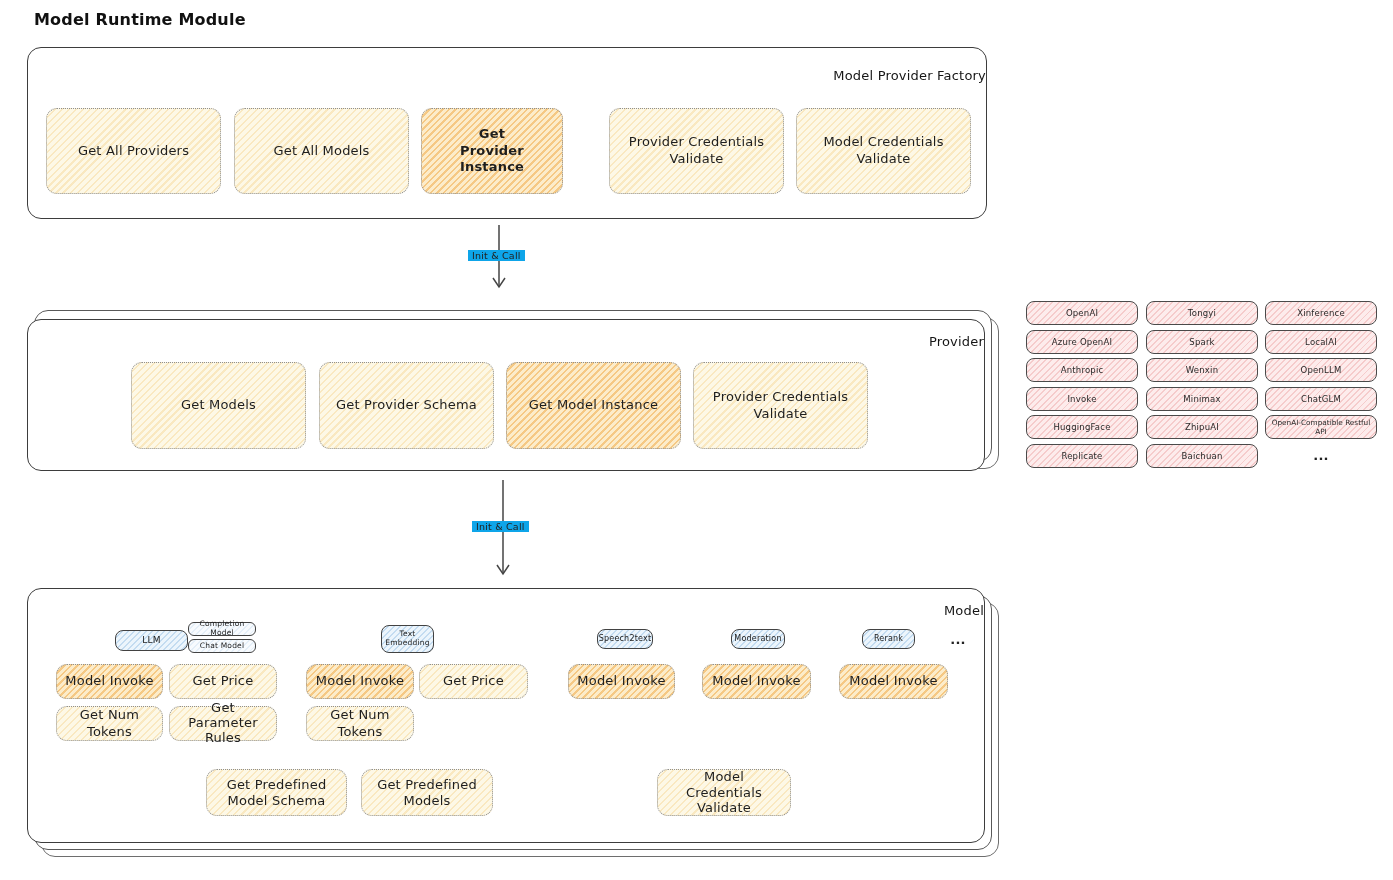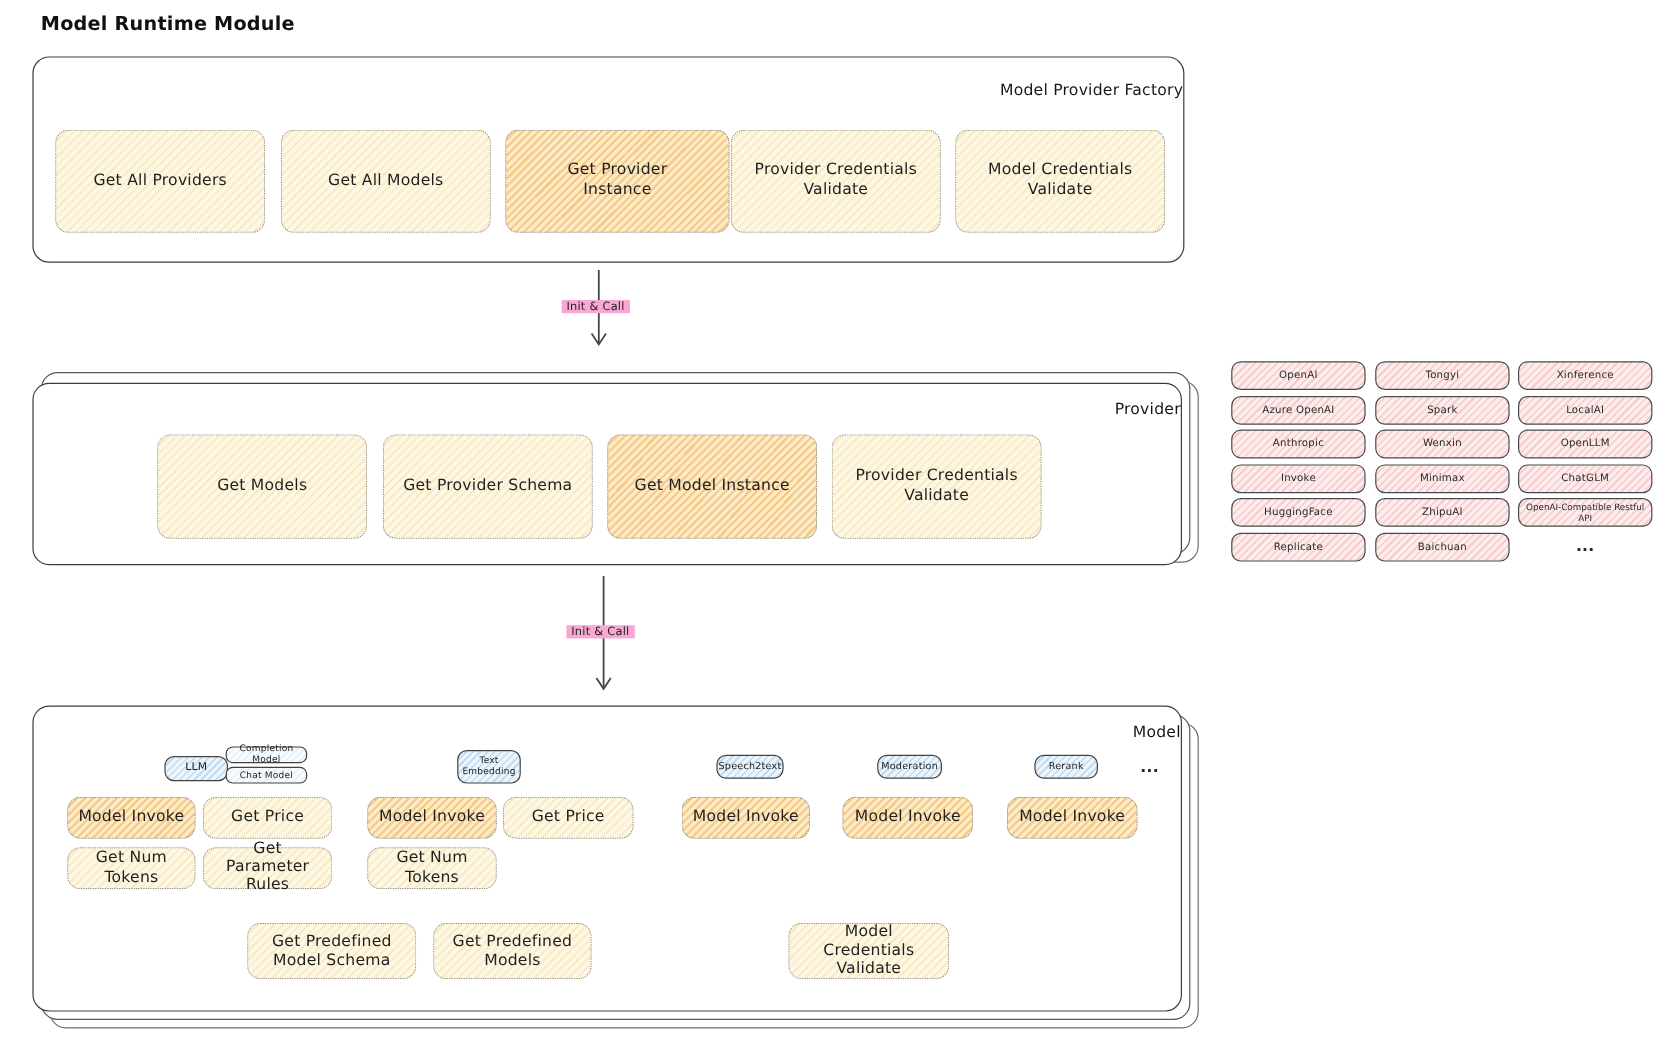--- a/index.html
+++ b/index.html
@@ -39,34 +39,34 @@
   .pcol{position:absolute;display:flex;flex-direction:column;gap:4.6px;width:112px;z-index:2;}
   .pchip{
     display:flex;align-items:center;justify-content:center;text-align:center;
     border:1.4px solid #4a4a4a;border-radius:8px;font-size:8.5px;height:24px;
     box-sizing:border-box;color:#2a2a2a;
     background:repeating-linear-gradient(135deg, rgba(228,128,128,.3) 0 1.4px, rgba(0,0,0,0) 1.4px 4.4px), #fdecec;
     padding:0 3px;
   }
   .pchip.tiny{font-size:7.3px;letter-spacing:0;}
   .ellipsis{display:flex;align-items:center;justify-content:center;font-size:13px;font-weight:bold;color:#222;}
-  .arrow-label{position:absolute;background:#f9a8d4;font-size:9.5px;padding:0 4px;z-index:3;color:#222;}
+  .arrow-label{position:absolute;background:#0ea5e9;font-size:9.5px;padding:0 4px;z-index:3;color:#222;}
   .page-title{position:absolute;font-size:16px;font-weight:bold;color:#111;}
   svg.arrow{position:absolute;z-index:2;}
 </style>
 </head>
 <body>
 
 <div class="page-title" style="left:34px;top:10px;">Model Runtime Module</div>
 
 <div class="section" style="left:27px;top:47px;width:960px;height:172px;">
   <div class="sec-title" style="top:20px;">Model Provider Factory</div>
   <div class="box fill-y" style="left:18px;top:60px;width:175px;height:86px;">Get All Providers</div>
   <div class="box fill-y" style="left:206px;top:60px;width:175px;height:86px;">Get All Models</div>
-  <div class="box fill-o" style="left:393px;top:60px;width:187px;height:86px;padding:2px 40px;">Get Provider Instance</div>
+  <div class="box fill-o" style="left:393px;top:60px;width:142px;height:86px;padding:2px 40px;font-weight:bold;">Get Provider Instance</div>
   <div class="box fill-y" style="left:581px;top:60px;width:175px;height:86px;padding:2px 16px;">Provider Credentials Validate</div>
   <div class="box fill-y" style="left:768px;top:60px;width:175px;height:86px;padding:2px 16px;">Model Credentials Validate</div>
 </div>
 
 <svg class="arrow" style="left:489px;top:224px;" width="20" height="70">
   <line x1="10" y1="1" x2="10" y2="62" stroke="#454545" stroke-width="1.5"></line>
   <polyline points="4,54 10,63 16,54" fill="none" stroke="#454545" stroke-width="1.5"></polyline>
 </svg>
 <div class="arrow-label" style="left:468px;top:250px;">Init &amp; Call</div>
 
@@ -109,21 +109,21 @@
   <line x1="10" y1="1" x2="10" y2="94" stroke="#454545" stroke-width="1.5"></line>
   <polyline points="4,86 10,95 16,86" fill="none" stroke="#454545" stroke-width="1.5"></polyline>
 </svg>
 <div class="arrow-label" style="left:472px;top:521px;">Init &amp; Call</div>
 
 <div class="layer2" style="left:41px;top:602px;width:958px;height:255px;"></div>
 <div class="layer1" style="left:34px;top:595px;width:958px;height:255px;"></div>
 <div class="section" style="left:27px;top:588px;width:958px;height:255px;">
   <div class="sec-title" style="top:14px;">Model</div>
 
-  <div class="tag fill-b" style="left:109px;top:41px;width:53px;height:21px;font-size:9px;">LLM</div>
+  <div class="tag fill-b" style="left:87px;top:41px;width:73px;height:21px;font-size:9px;">LLM</div>
   <div class="tag fill-bw" style="left:160px;top:33px;width:68px;height:14px;font-size:7.5px;border-radius:6px;">Completion Model</div>
   <div class="tag fill-bw" style="left:160px;top:50px;width:68px;height:14px;font-size:7.5px;border-radius:6px;">Chat Model</div>
   <div class="tag fill-b" style="left:353px;top:36px;width:53px;height:28px;font-size:7.5px;padding:0 6px;">Text Embedding</div>
   <div class="tag fill-b" style="left:569px;top:40px;width:56px;height:20px;font-size:8px;">Speech2text</div>
   <div class="tag fill-b" style="left:703px;top:40px;width:54px;height:20px;font-size:8px;">Moderation</div>
   <div class="tag fill-b" style="left:834px;top:40px;width:53px;height:20px;font-size:8px;">Rerank</div>
   <div class="ellipsis abs" style="left:915px;top:40px;width:30px;height:20px;">...</div>
 
   <div class="box fill-o" style="left:28px;top:75px;width:107px;height:35px;">Model Invoke</div>
   <div class="box fill-y" style="left:141px;top:75px;width:108px;height:35px;">Get Price</div>

